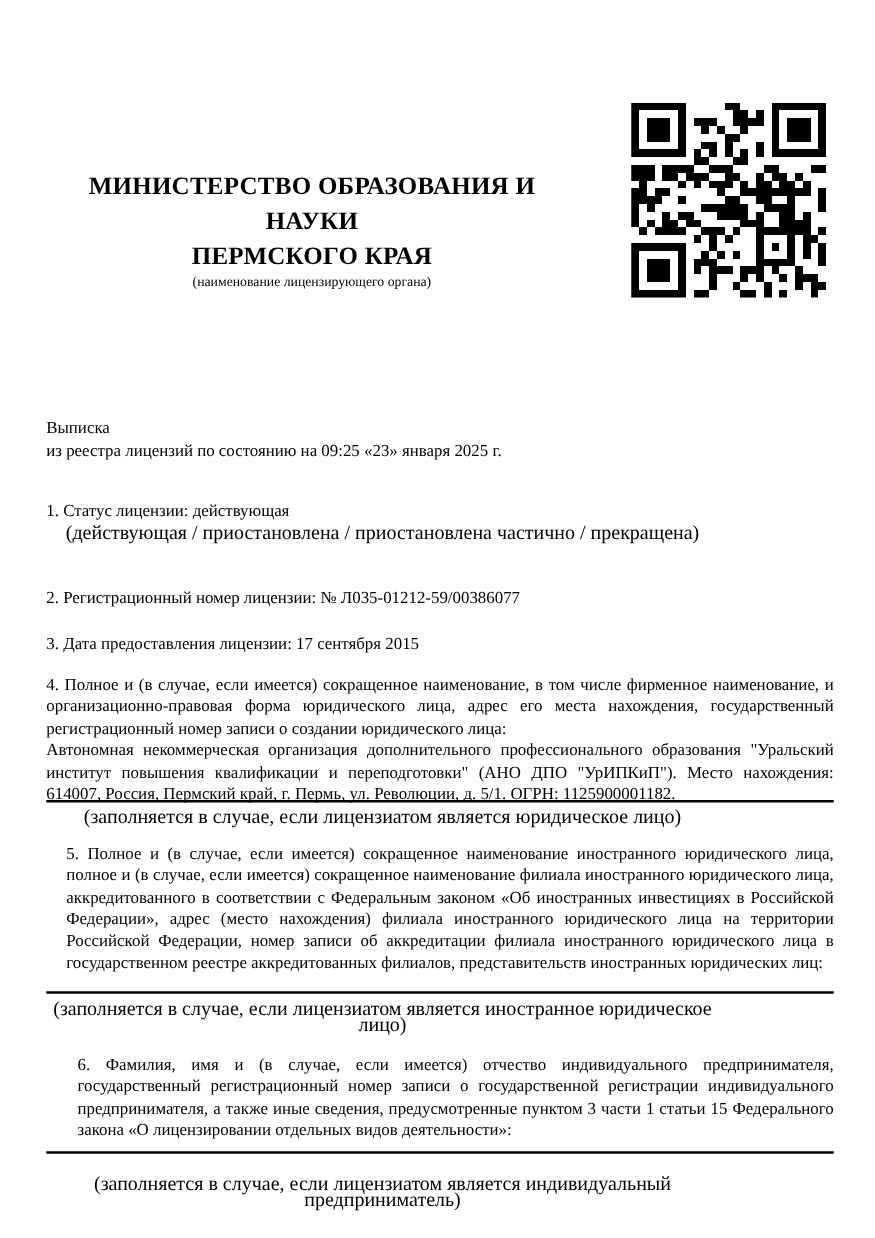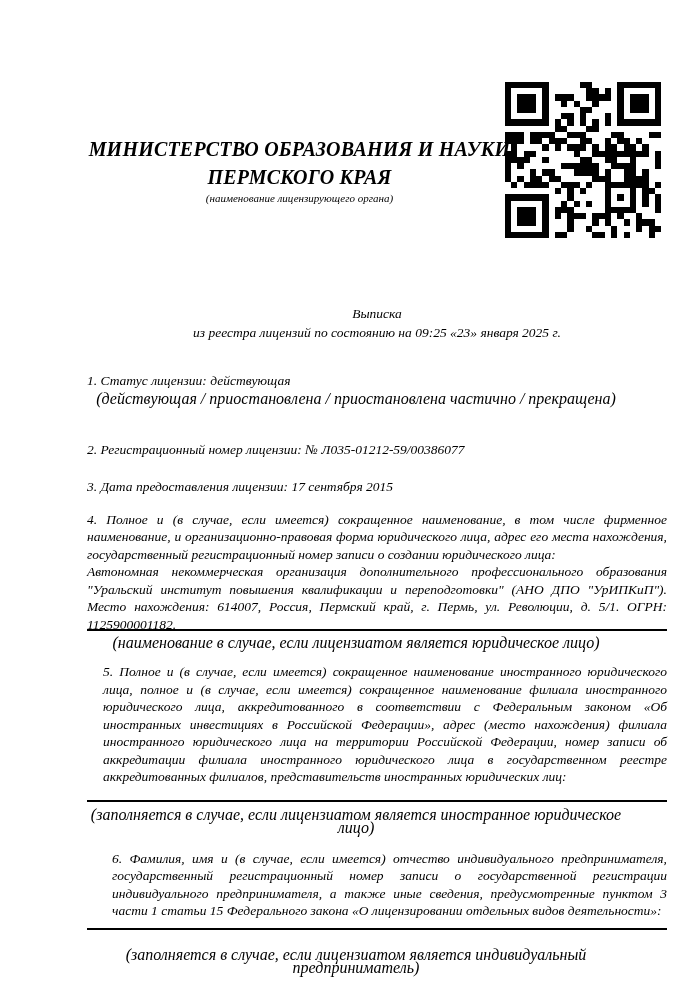--- a/index.html
+++ b/index.html
@@ -5,24 +5,23 @@
   * { margin: 0; padding: 0; box-sizing: border-box; }
   html, body { background: #ffffff; }
   body {
     width: 700px; height: 990px;
     font-family: "Liberation Serif", "DejaVu Serif", serif;
     color: #000;
   }
   .page {
     position: relative;
     width: 700px; height: 990px;
-    padding: 0 33px 0 87px;
+    padding: 0 33px 0 37px;
     background: #fff;
     overflow: hidden;
-    font-style: italic;
   }
   .qr {
     position: absolute;
     left: 505px; top: 82px;
     width: 156px; height: 156px;
   }
   .qr svg { width: 100%; height: 100%; display: block; }
   .header-block {
     margin-top: 135px;
     width: 425px;
@@ -33,21 +32,21 @@
     font-weight: bold;
     line-height: 28px;
     letter-spacing: 0.2px;
   }
   .header-caption {
     font-size: 11px;
     line-height: 15px;
   }
   .doc-title {
     margin-top: 98px;
-    text-align: center;
+    text-align: left;
     font-size: 13.5px;
     line-height: 19px;
   }
   .item {
     font-size: 13.5px;
     line-height: 17.5px;
   }
   .para { text-align: justify; }
   .rule {
     height: 0;
@@ -121,21 +120,21 @@
 
   <div id="item2" class="item">2. Регистрационный номер лицензии: № Л035-01212-59/00386077</div>
 
   <div id="item3" class="item">3. Дата предоставления лицензии: 17 сентября 2015</div>
 
   <div id="item4">
     <div class="item para">4. Полное и (в случае, если имеется) сокращенное наименование, в том числе фирменное наименование, и организационно-правовая форма юридического лица, адрес его места нахождения, государственный регистрационный номер записи о создании юридического лица:</div>
     <div class="item para">Автономная некоммерческая организация дополнительного профессионального образования "Уральский институт повышения квалификации и переподготовки" (АНО ДПО "УрИПКиП"). Место нахождения: 614007, Россия, Пермский край, г. Пермь, ул. Революции, д. 5/1. ОГРН: 1125900001182.</div>
   </div>
   <div id="rule4" class="rule"></div>
-  <div id="note4" class="note">(наименование в случае, если лицензиатом является юридическое лицо)</div>
+  <div id="note4" class="note">(заполняется в случае, если лицензиатом является юридическое лицо)</div>
 
   <div id="item5" class="item para">5. Полное и (в случае, если имеется) сокращенное наименование иностранного юридического лица, полное и (в случае, если имеется) сокращенное наименование филиала иностранного юридического лица, аккредитованного в соответствии с Федеральным законом «Об иностранных инвестициях в Российской Федерации», адрес (место нахождения) филиала иностранного юридического лица на территории Российской Федерации, номер записи об аккредитации филиала иностранного юридического лица в государственном реестре аккредитованных филиалов, представительств иностранных юридических лиц:</div>
   <div id="rule5" class="rule"></div>
   <div id="note5" class="note">(заполняется в случае, если лицензиатом является иностранное юридическое лицо)</div>
 
   <div id="item6" class="item para">6. Фамилия, имя и (в случае, если имеется) отчество индивидуального предпринимателя, государственный регистрационный номер записи о государственной регистрации индивидуального предпринимателя, а также иные сведения, предусмотренные пунктом 3 части 1 статьи 15 Федерального закона «О лицензировании отдельных видов деятельности»:</div>
   <div id="rule6" class="rule"></div>
   <div id="note6" class="note">(заполняется в случае, если лицензиатом является индивидуальный предприниматель)</div>
 
   <div id="item7" class="item">7. Идентификационный номер налогоплательщика: 5904988880</div>

